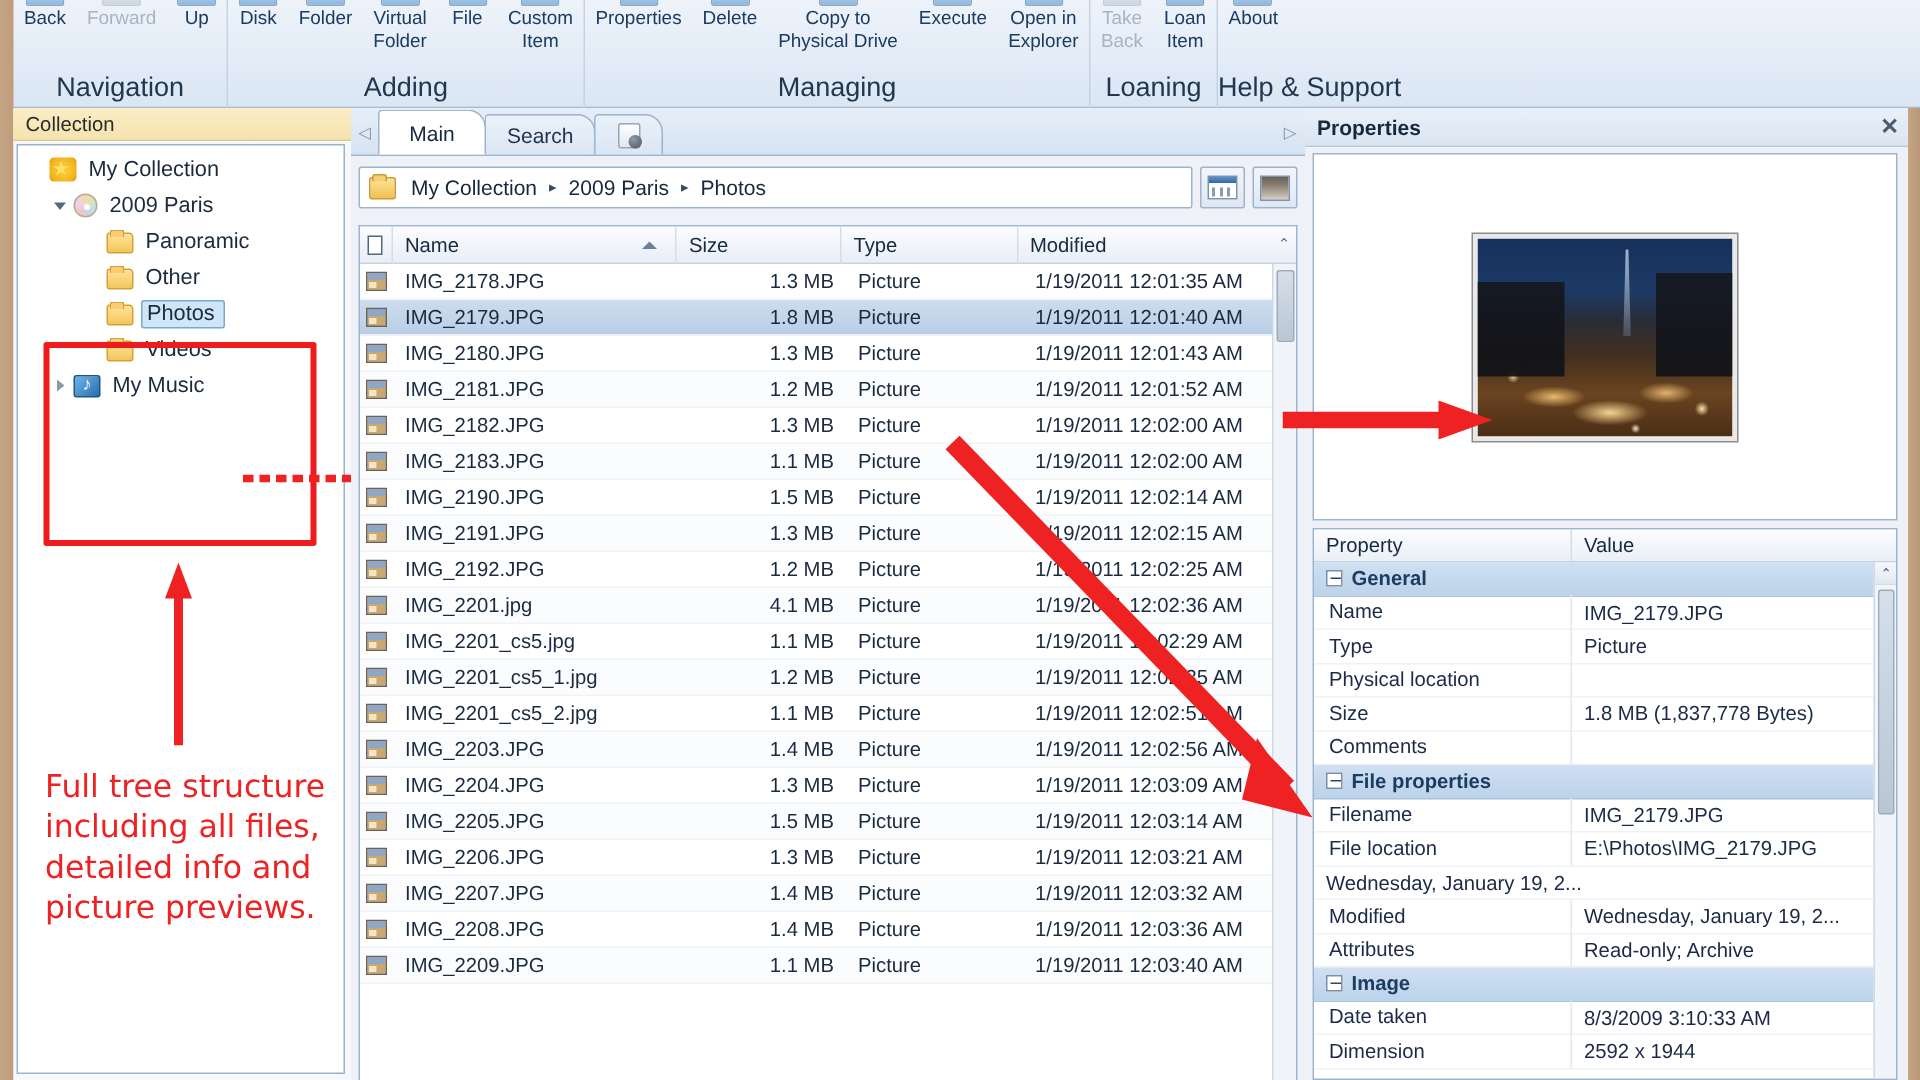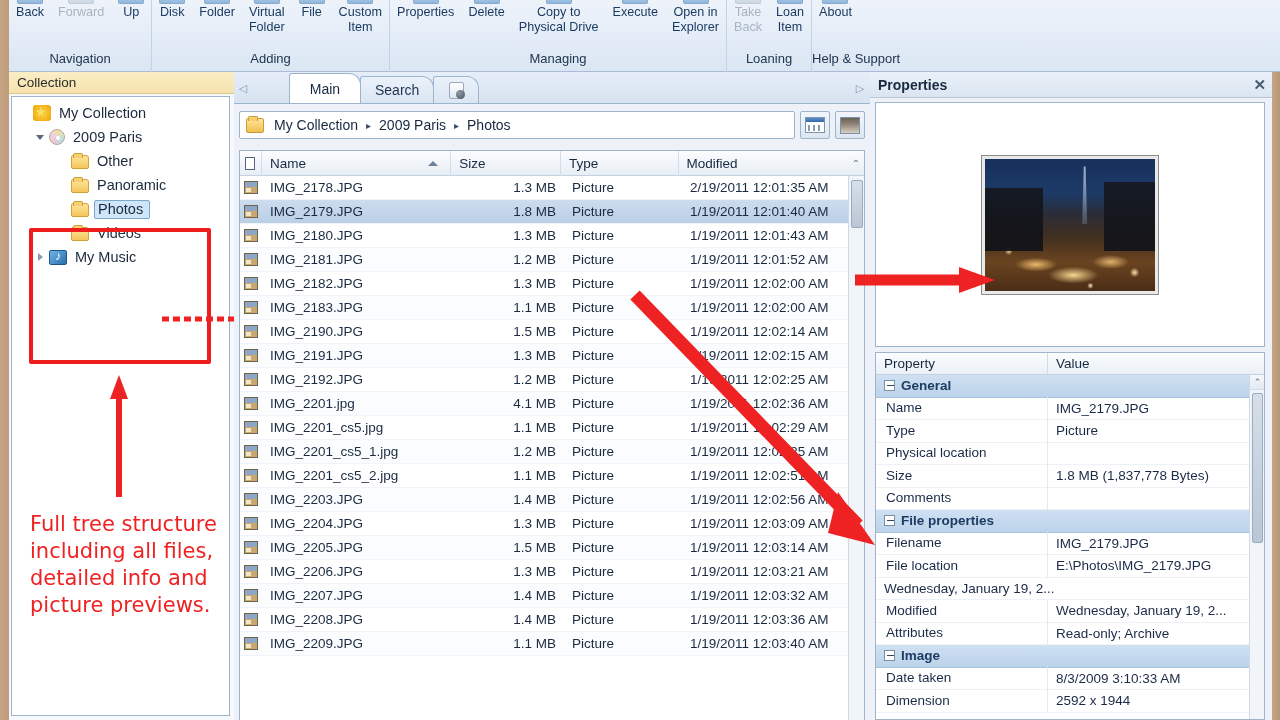--- a/index.html
+++ b/index.html
@@ -22,21 +22,21 @@
   }
   .ribbon-left-edge {
     position: absolute; left: 0; top: 0; width: 9px; height: 72px;
     background: linear-gradient(90deg,#c6a584,#bf9d7c);
   }
   .ribbon-inner { position: absolute; left: 9px; top: 0; right: 0; height: 72px; display: flex; }
   .rgroup { position: relative; height: 72px; display: flex; flex-direction: column; justify-content: flex-start; }
   .rgroup + .rgroup { border-left: 1px solid #c3d3e6; }
   .rgroup-items { display: flex; align-items: flex-start; height: 50px; padding-top: 2px; }
   .rgroup-title {
-    text-align: center; font-size: 13px; color: #21364f;
+    text-align: center; font-size: 18px; color: #21364f;
     height: 20px; line-height: 17px; width: 100%;
   }
   .rbtn {
     display: flex; flex-direction: column; align-items: center;
     padding: 0 7px; cursor: default; min-width: 40px;
   }
   .rbtn .ricon {
     width: 26px; height: 10px; margin-top: -8px; margin-bottom: 1px;
     border-radius: 2px;
     background: linear-gradient(180deg,#bcd6ef,#8fb7dd);
@@ -140,21 +140,21 @@
   }
   .tab-nav-arrow { width: 18px; height: 30px; display:flex; align-items:center; justify-content:center; color:#7d92a8; font-size: 11px; }
   .tab {
     height: 27px; min-width: 72px; padding: 0 14px;
     display: flex; align-items: center; justify-content: center;
     background: linear-gradient(180deg,#eaf1fa,#dbe6f3);
     border: 1px solid #9db4cd; border-bottom: none;
     border-radius: 3px 12px 0 0; margin-right: -1px;
     font-size: 14px; color: #1e3category; color:#1e3350;
   }
-  .tab.active { background: #ffffff; height: 30px; color:#16293f;margin-left:37px; }
+  .tab.active { background: #ffffff; height: 30px; color:#16293f; }
   .tab.icon-tab { min-width: 46px; padding: 0 8px; }
   .tab-icon-glyph {
     width: 15px; height: 17px; background: linear-gradient(180deg,#ffffff,#dfe7ef);
     border:1px solid #98a8ba; border-radius:2px; position: relative;
   }
   .tab-icon-glyph::after {
     content:""; position:absolute; right:-2px; bottom:-1px; width:9px; height:9px; border-radius:50%;
     background: radial-gradient(circle at 35% 30%, #8e9aa6, #4b5560);
   }
   .tab-right-arrow { margin-left: auto; width: 20px; height: 30px; display:flex; align-items:center; justify-content:center; color:#7d92a8; font-size:11px;}
@@ -414,26 +414,26 @@
               <span class="tlabel-wrap"><span class="tlabel">My Collection</span></span>
             </div>
             <div class="tnode indent-1">
               <span class="expander open"></span>
               <span class="tico disc"></span>
               <span class="tlabel-wrap"><span class="tlabel">2009 Paris</span></span>
             </div>
             <div class="tnode indent-2">
               <span class="expander"></span>
               <span class="tico folder"></span>
-              <span class="tlabel-wrap"><span class="tlabel">Other</span></span>
+              <span class="tlabel-wrap"><span class="tlabel">Panoramic</span></span>
             </div>
             <div class="tnode indent-2">
               <span class="expander"></span>
               <span class="tico folder"></span>
-              <span class="tlabel-wrap"><span class="tlabel">Panoramic</span></span>
+              <span class="tlabel-wrap"><span class="tlabel">Other</span></span>
             </div>
             <div class="tnode selected indent-2">
               <span class="expander"></span>
               <span class="tico folder"></span>
               <span class="tlabel-wrap"><span class="tlabel">Photos</span></span>
             </div>
             <div class="tnode indent-2">
               <span class="expander"></span>
               <span class="tico folder"></span>
               <span class="tlabel-wrap"><span class="tlabel">Videos</span></span>
@@ -509,21 +509,21 @@
           <div class="fl-scroll-head">⌃</div>
         </div>
         <div class="fl-rows" id="file-rows">
             <div class="fl-row">
               <div class="fl-c icon-col">
                 <span class="pic-glyph"></span>
               </div>
               <div class="fl-c c-name">IMG_2178.JPG</div>
               <div class="fl-c c-size">1.3 MB</div>
               <div class="fl-c c-type">Picture</div>
-              <div class="fl-c c-mod">2/19/2011 12:01:35 AM</div>
+              <div class="fl-c c-mod">1/19/2011 12:01:35 AM</div>
             </div>
             <div class="fl-row selected">
               <div class="fl-c icon-col">
                 <span class="pic-glyph"></span>
               </div>
               <div class="fl-c c-name">IMG_2179.JPG</div>
               <div class="fl-c c-size">1.8 MB</div>
               <div class="fl-c c-type">Picture</div>
               <div class="fl-c c-mod">1/19/2011 12:01:40 AM</div>
             </div>

